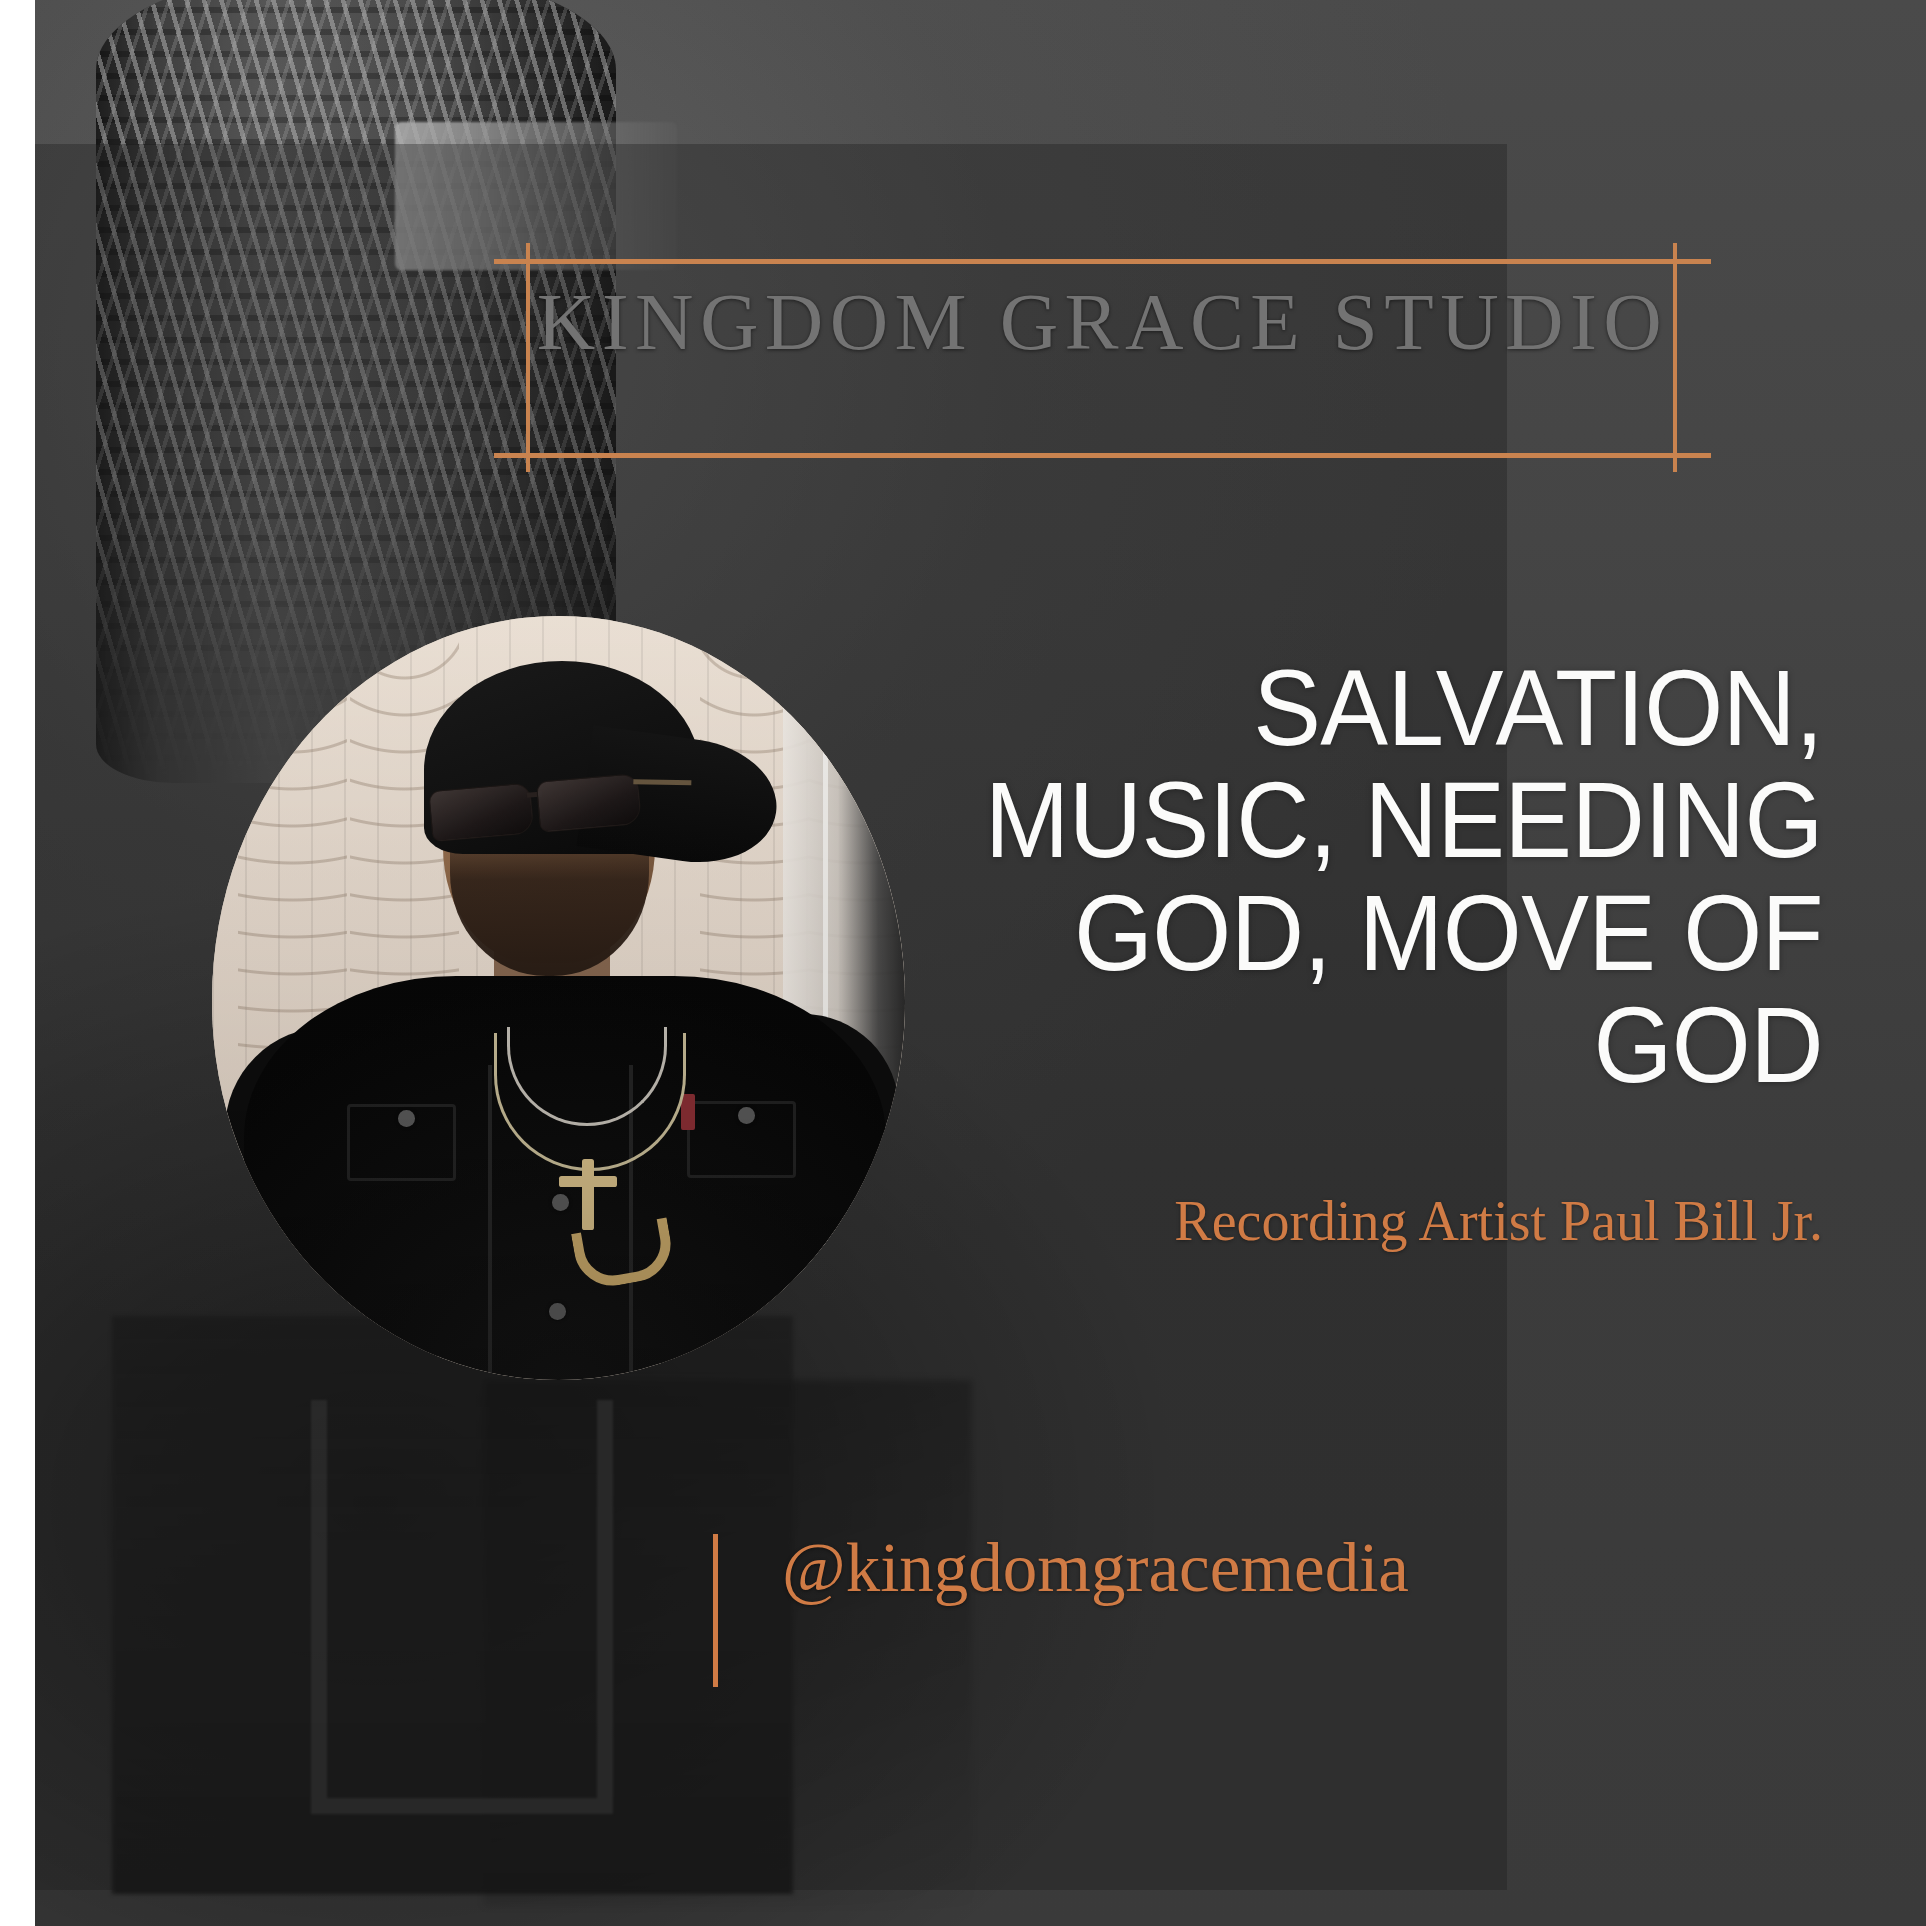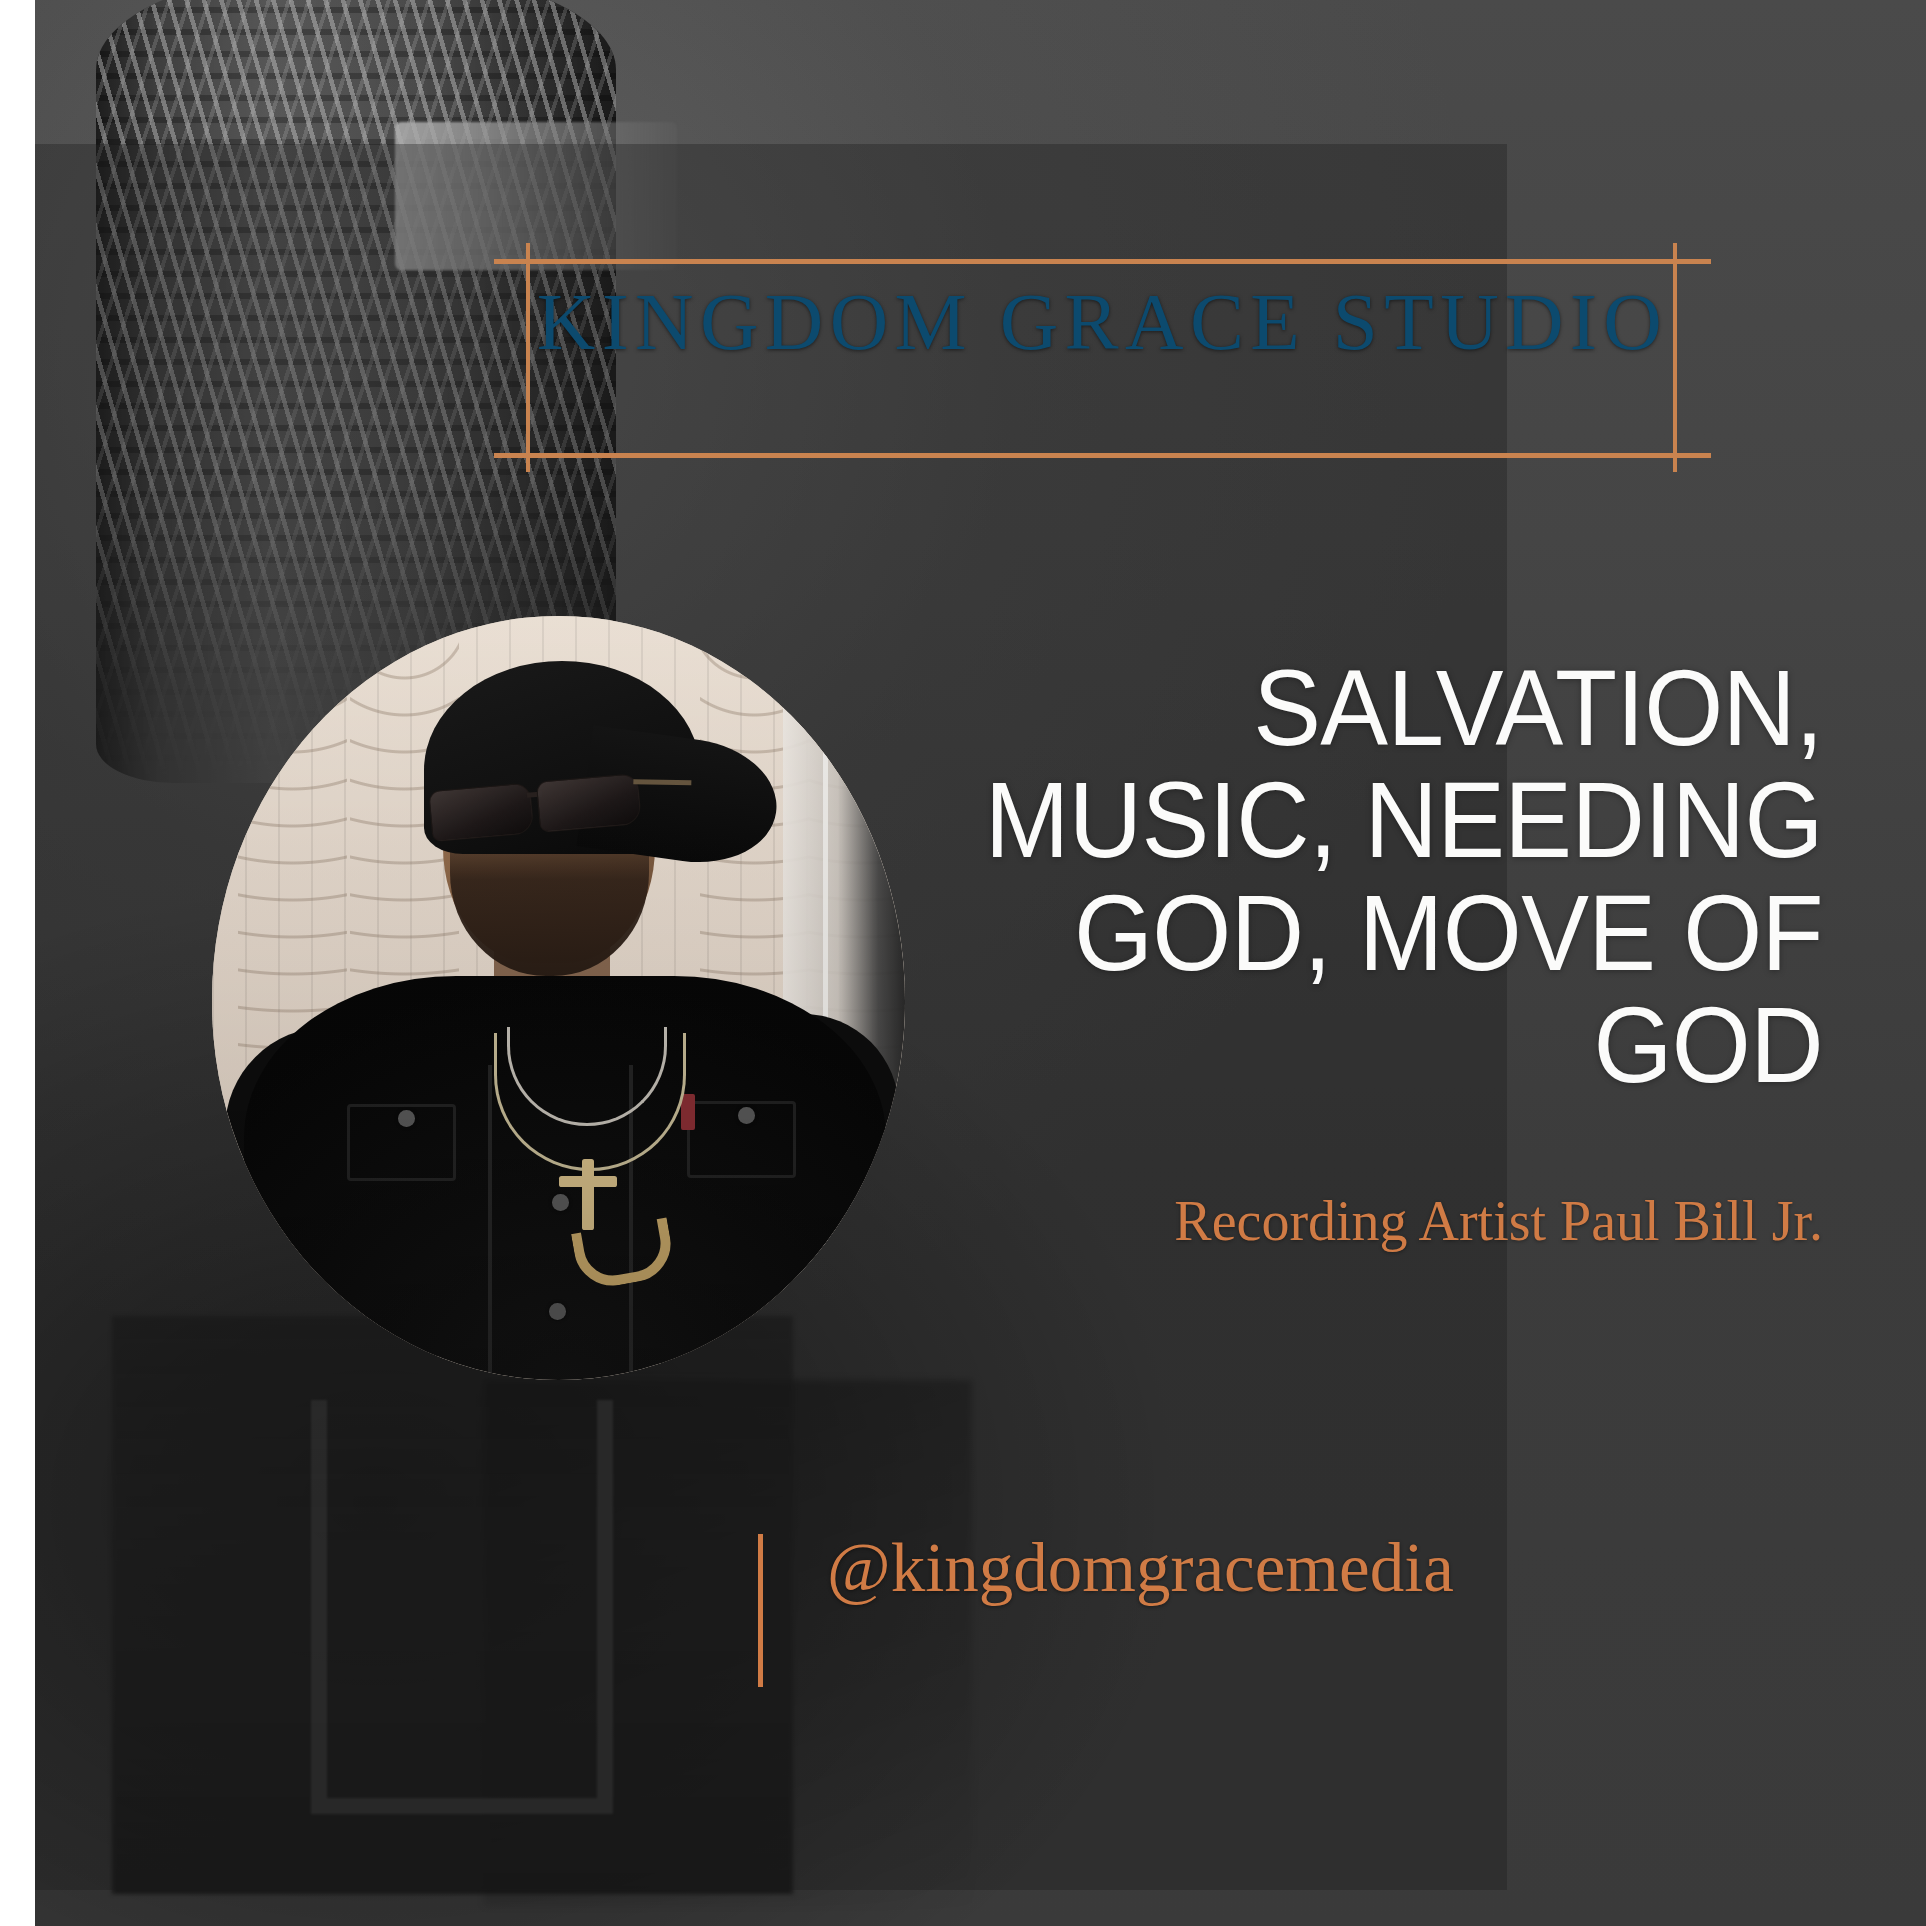--- a/index.html
+++ b/index.html
@@ -96,21 +96,21 @@
   .frame-line-v.right{left:1673px;}
 
   
   .studio-name{
     position:absolute;
     left:494px;top:282px;width:1217px;
     text-align:center;
     font-family:"Liberation Serif","DejaVu Serif",serif;
     font-size:81px;
     letter-spacing:6.4px;
-    color:#0c4a6e;
+    color:#737373;
     line-height:1.0;
     text-shadow:0 1.3px 3.9px rgba(0,0,0,.55);
     white-space:nowrap;
   }
 
   
   .portrait{
     position:absolute;
     left:212px;top:616px;
     width:693px;height:764px;
@@ -271,21 +271,21 @@
     color:#d07b45;
     font-family:"Liberation Serif","DejaVu Serif",serif;
     font-size:56px;
     line-height:1.45;
     text-shadow:0 1.3px 3.9px rgba(0,0,0,.4);
   }
 
   
   .handle-wrap{
     position:absolute;left:713px;top:1534px;height:154px;
-    display:flex;align-items:flex-start;margin-left:45px;
+    display:flex;align-items:flex-start;
   }
   .handle-bar{width:5.1px;height:153px;background:#d07b45;flex:none;}
   .handle-text{
     margin-left:64px;
     color:#d07b45;
     font-family:"Liberation Serif","DejaVu Serif",serif;
     font-size:69px;
     line-height:1.0;
     white-space:nowrap;
     text-shadow:0 1.3px 3.9px rgba(0,0,0,.45);

